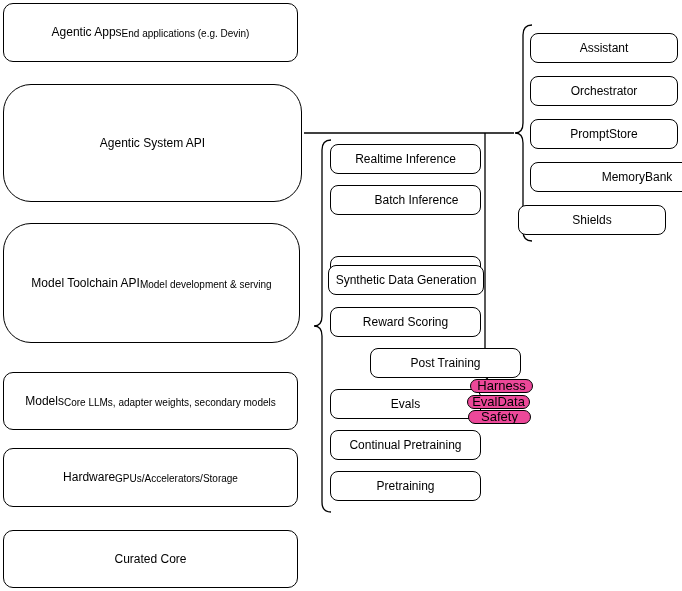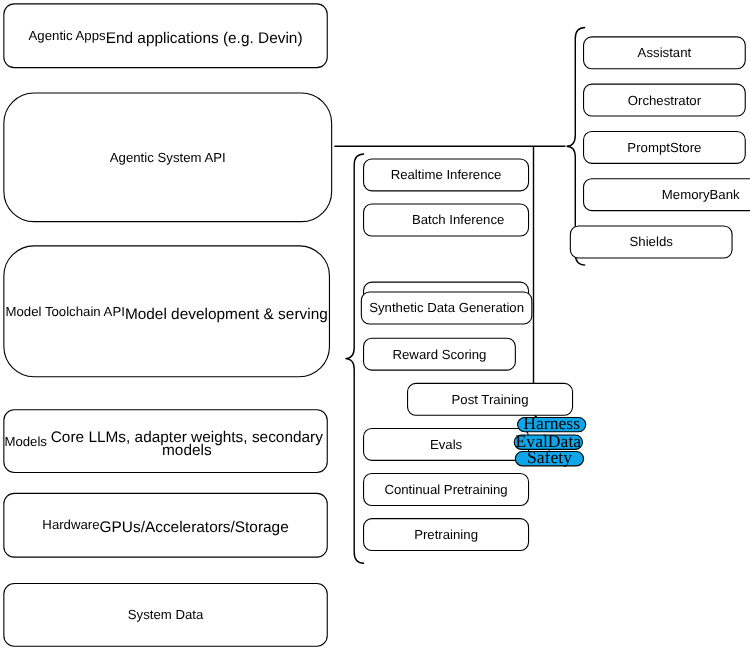--- a/index.html
+++ b/index.html
@@ -17,39 +17,38 @@
     position: absolute;
     background: #ffffff;
     border: 1px solid #000000;
     display: flex;
     flex-direction: row;
     align-items: center;
     justify-content: center;
     text-align: center;
   }
   .stack-node .title { font-size: 12px; line-height: 15px; }
-  .stack-node .subtitle { font-size: 14px; line-height: 12px; margin-top: 3px; }
+  .stack-node .subtitle { font-size: 10px; line-height: 12px; margin-top: 3px; }
   .small-node {
     font-size: 12px;
     border-radius: 8px;
     line-height: 14px;
     padding: 0 2px;
   }
   .pill {
     position: absolute;
-    background: #0ea5e9;
+    background: #ec4899;
     border: 1px solid #000000;
     border-radius: 999px;
-    font-size: 16px;
+    font-size: 13px;
     display: flex;
     align-items: center;
     justify-content: center;
     text-align: center;
     line-height: 12px;
-    font-family: Liberation Serif, serif;
   }
   svg.overlay {
     position: absolute;
     left: 0; top: 0;
     width: 682px; height: 591px;
     pointer-events: none;
   }
   svg.overlay path { fill: none; stroke: #000000; stroke-width: 1.3; }
 </style>
 </head>
@@ -75,21 +74,21 @@
     <div class="title">Models</div>
     <div class="subtitle">Core LLMs, adapter weights, secondary models</div>
   </div>
 
   <div class="node stack-node" style="left:3px; top:448px; width:295px; height:59px; border-radius:10px;">
     <div class="title">Hardware</div>
     <div class="subtitle">GPUs/Accelerators/Storage</div>
   </div>
 
   <div class="node stack-node" style="left:3px; top:530px; width:295px; height:58px; border-radius:10px;">
-    <div class="title">System Data</div>
+    <div class="title">Curated Core</div>
   </div>
 
   <svg class="overlay" viewBox="0 0 682 591">
     <path d="M304 133 H514"></path>
     <path d="M485 133 V374 Q485 378 488 379"></path>
     <path d="M331 140 Q322 140 322 150 V316 Q322 326 314 326 Q322 326 322 336 V502 Q322 512 331 512"></path>
     <path d="M532 25 Q523 25 523 35 V123 Q523 133 515 133 Q523 133 523 143 V231 Q523 241 532 241"></path>
   </svg>
 
   <div class="node small-node" style="left:330px; top:144px; width:151px; height:30px;">
@@ -97,21 +96,21 @@
   </div>
   <div class="node small-node" style="left:330px; top:185px; width:151px; height:30px;padding-left:24px;">
     <span>Batch Inference</span>
   </div>
   <div class="node small-node" style="left:330px; top:224px; width:151px; height:30px;margin-top:32px;">
     <span>Quantized Inference</span>
   </div>
   <div class="node small-node" style="left:328px; top:265px; width:156px; height:30px;">
     <span>Synthetic Data Generation</span>
   </div>
-  <div class="node small-node" style="left:330px; top:307px; width:139px; height:30px;">
+  <div class="node small-node" style="left:330px; top:307px; width:151px; height:30px;">
     <span>Reward Scoring</span>
   </div>
   <div class="node small-node" style="left:330px; top:348px; width:151px; height:30px;margin-left:40px;">
     <span>Post Training</span>
   </div>
   <div class="node small-node" style="left:330px; top:389px; width:151px; height:30px;">
     <span>Evals</span>
   </div>
   <div class="node small-node" style="left:330px; top:430px; width:151px; height:30px;">
     <span>Continual Pretraining</span>

